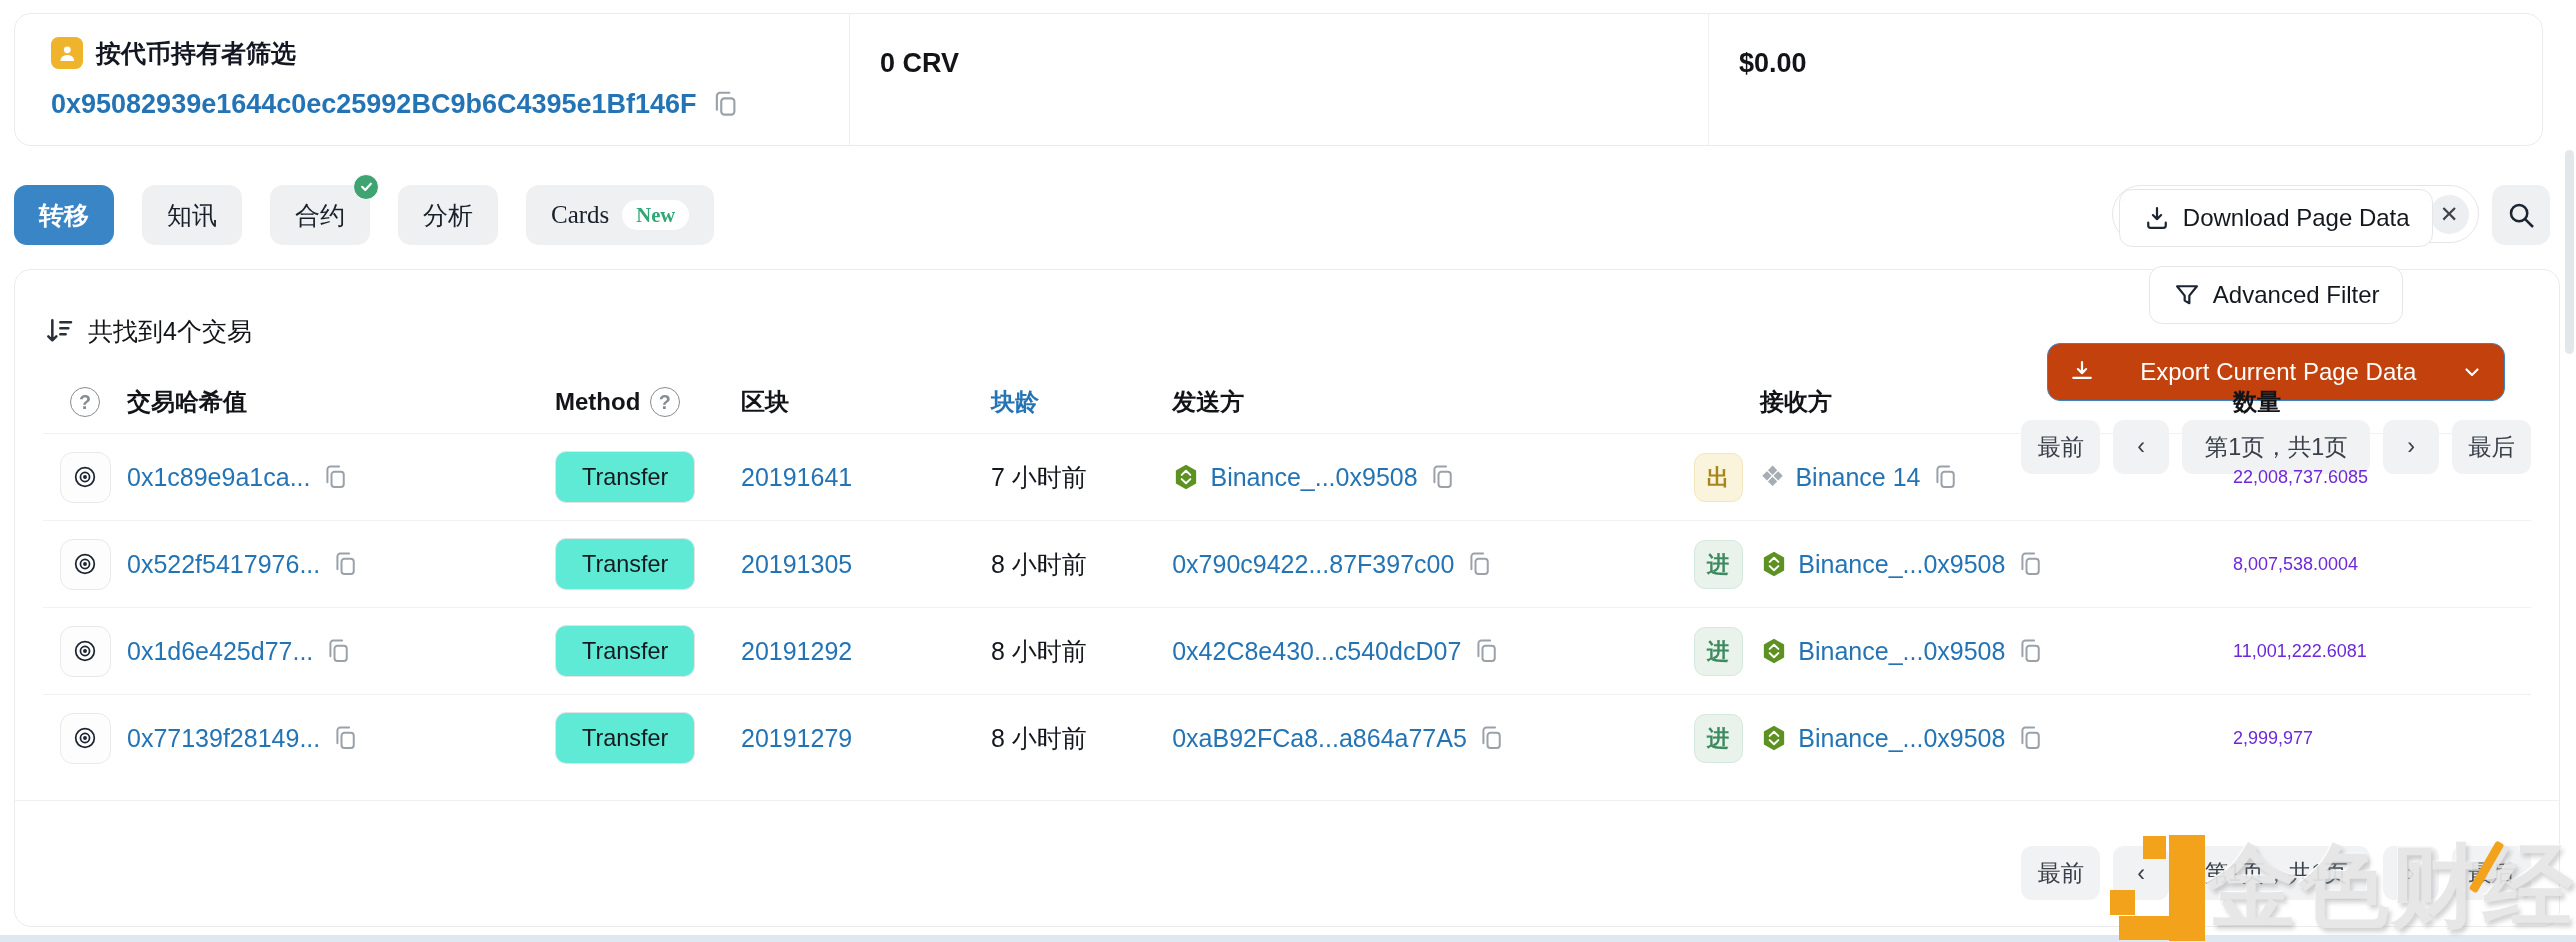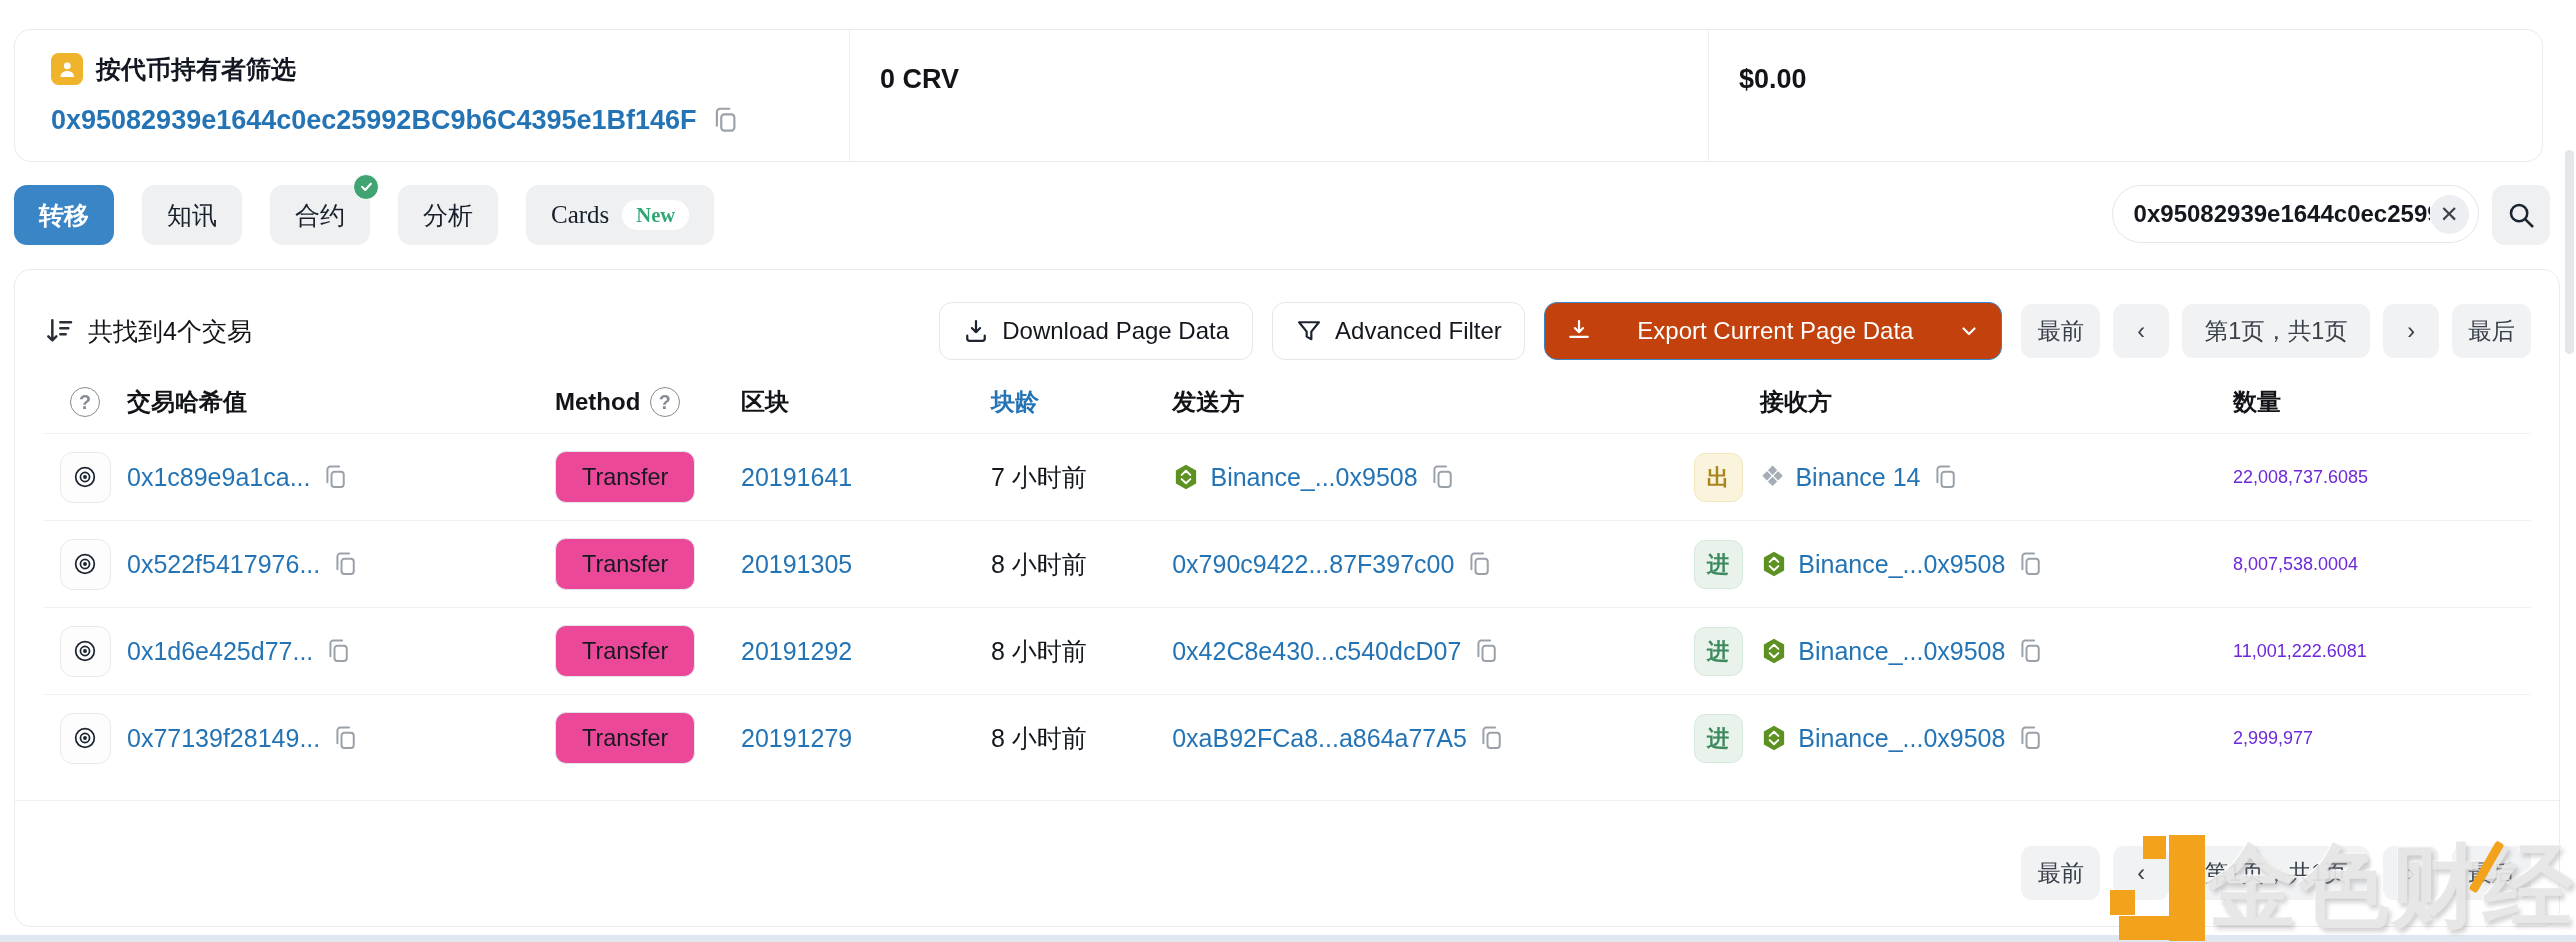--- a/index.html
+++ b/index.html
@@ -6,21 +6,21 @@
   html,body { width:2576px; height:942px; }
   body {
     position:relative; background:#ffffff; overflow:hidden;
     font-family:"Liberation Sans","DejaVu Sans",sans-serif;
     color:#14181e; font-size:25px;
   }
   svg { display:block; }
 
   
   .top-card {
-    position:absolute; left:14px; top:29px; width:2529px; height:133px;
+    position:absolute; left:14px; top:13px; width:2529px; height:133px;
     background:#fff; border:0.9px solid #e9ebee; border-radius:17px;
     display:flex; align-items:stretch;
   }
   .tc-sec { padding:22.5px 0 0 36px; }
   .tc-sec1 { width:834px; }
   .tc-sec2 { width:859px; border-left:0.9px solid #edeff2; padding-left:30px; }
   .tc-sec3 { flex:1; border-left:0.9px solid #edeff2; padding-left:30px; }
   .tc-title-row { display:flex; align-items:center; gap:13px; }
   .holder-ic {
     width:32px; height:32px; border-radius:7.5px; background:#f0b42c;
@@ -68,21 +68,21 @@
     cursor:pointer;
   }
 
   
   .main-card {
     position:absolute; left:14px; top:269px; width:2546px; height:658px;
     background:#fff; border:0.9px solid #e9ebee; border-radius:17px;
   }
   .toolbar { display:flex; align-items:center; padding:32px 28px 0 28px; height:90px; }
   .count-wrap { display:flex; align-items:center; gap:13px; font-size:25px; font-weight:500; color:#121418; }
-  .toolbar-right { margin-left:auto; display:flex; align-items:center; gap:19px; }
+  .toolbar-right { margin-left:auto; display:flex; align-items:center; gap:19px;flex-direction:column; }
   .btn {
     height:58px; border-radius:13px; display:flex; align-items:center; gap:12px;
     font-size:24px; cursor:pointer; white-space:nowrap;
   }
   .btn-light { background:#fff; border:0.9px solid #e4e6ea; padding:0 22.5px; color:#14181e; }
   .btn-primary { background:#c2410c; border:0.9px solid #3a85c6; padding:0 20px; color:#fff;gap:44px; }
   .pager { display:flex; align-items:flex-start; gap:13px; }
   .pg {
     height:54px; min-width:56px; padding:0 16px; border-radius:11.2px; background:#f1f2f4;
     color:#394049; font-size:23.4px; display:flex; align-items:center; justify-content:center;
@@ -113,21 +113,21 @@
     cursor:pointer; flex:none;
   }
   .eye-btn {
     width:51px; height:51px; border-radius:13px; border:0.9px solid #e7e9ec; background:#fdfdfe;
     display:flex; align-items:center; justify-content:center; cursor:pointer;
   }
   .cell-flex { display:flex; align-items:center; gap:10.3px; min-width:0; }
   .copy-ic { cursor:pointer; flex:none; }
   .pill-method {
     height:52px; padding:0 26px; border:0.9px solid #e2e4e8; border-radius:11.2px;
-    display:inline-flex; align-items:center; font-size:23.4px; color:#16191f; background:#ec4899;
+    display:inline-flex; align-items:center; font-size:23.4px; color:#16191f; background:#5eead4;
     cursor:pointer;
   }
   .dir-badge {
     width:49px; height:49px; border-radius:11.2px; font-size:22.5px; font-weight:600;
     display:flex; align-items:center; justify-content:center;
   }
   .dir-badge.out { background:#faf4dc; color:#a8861d; border:0.9px solid #f1e6bd; }
   .dir-badge.in  { background:#e9f3ec; color:#3e8a5f; border:0.9px solid #d5e8dc; }
   .diamond-ic { color:#a7adb5; font-size:28px; line-height:1; flex:none; }
   .amount { font-size:18px; color:#6d28d9; }

